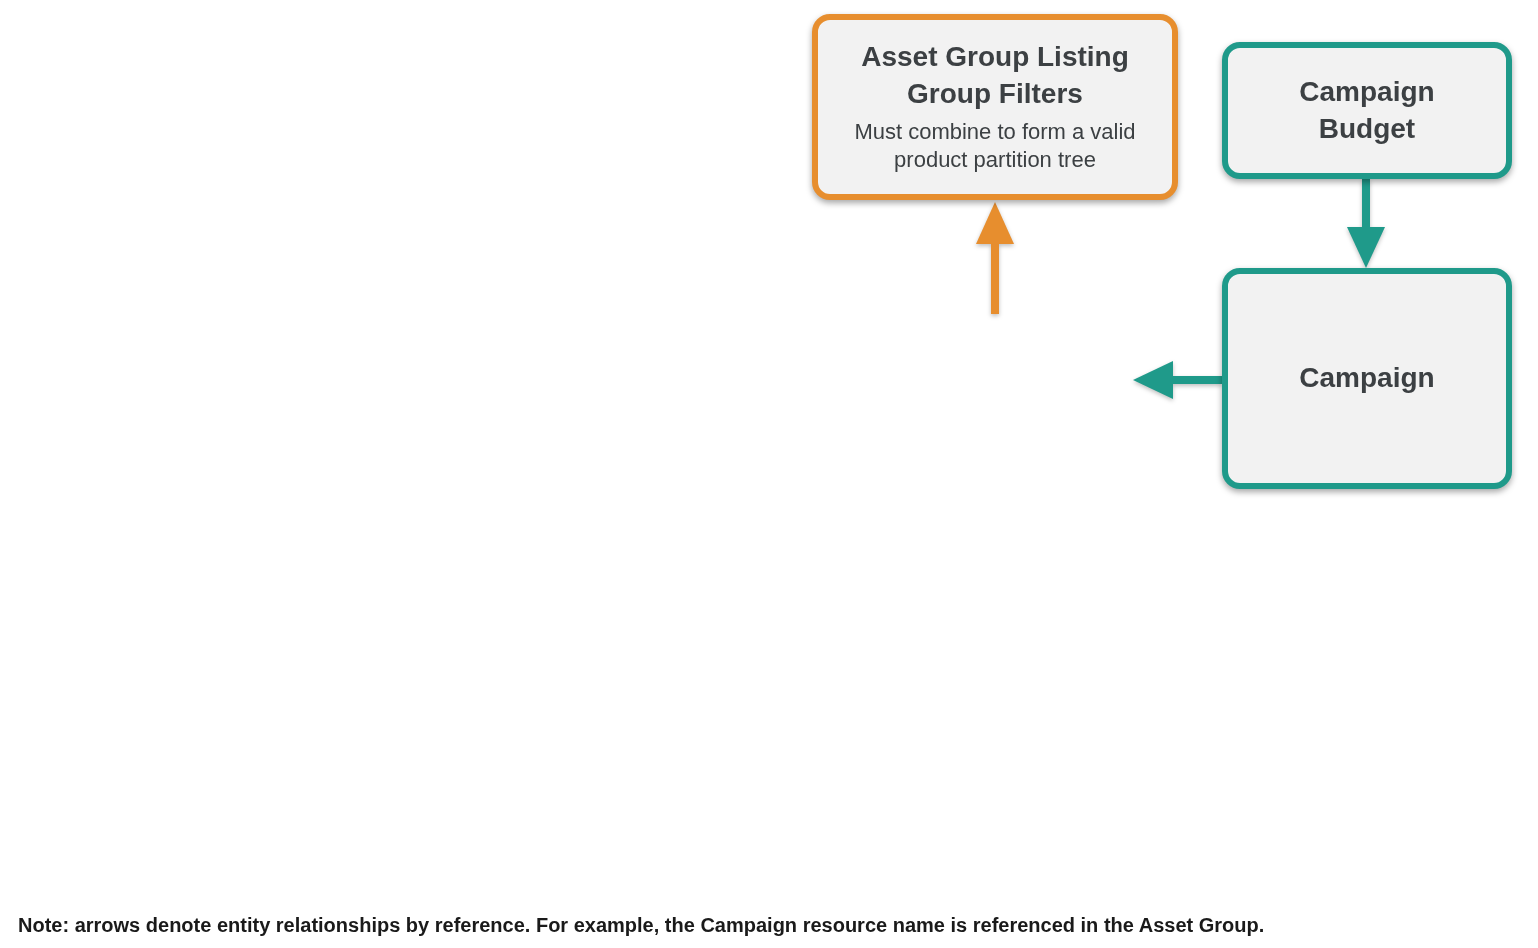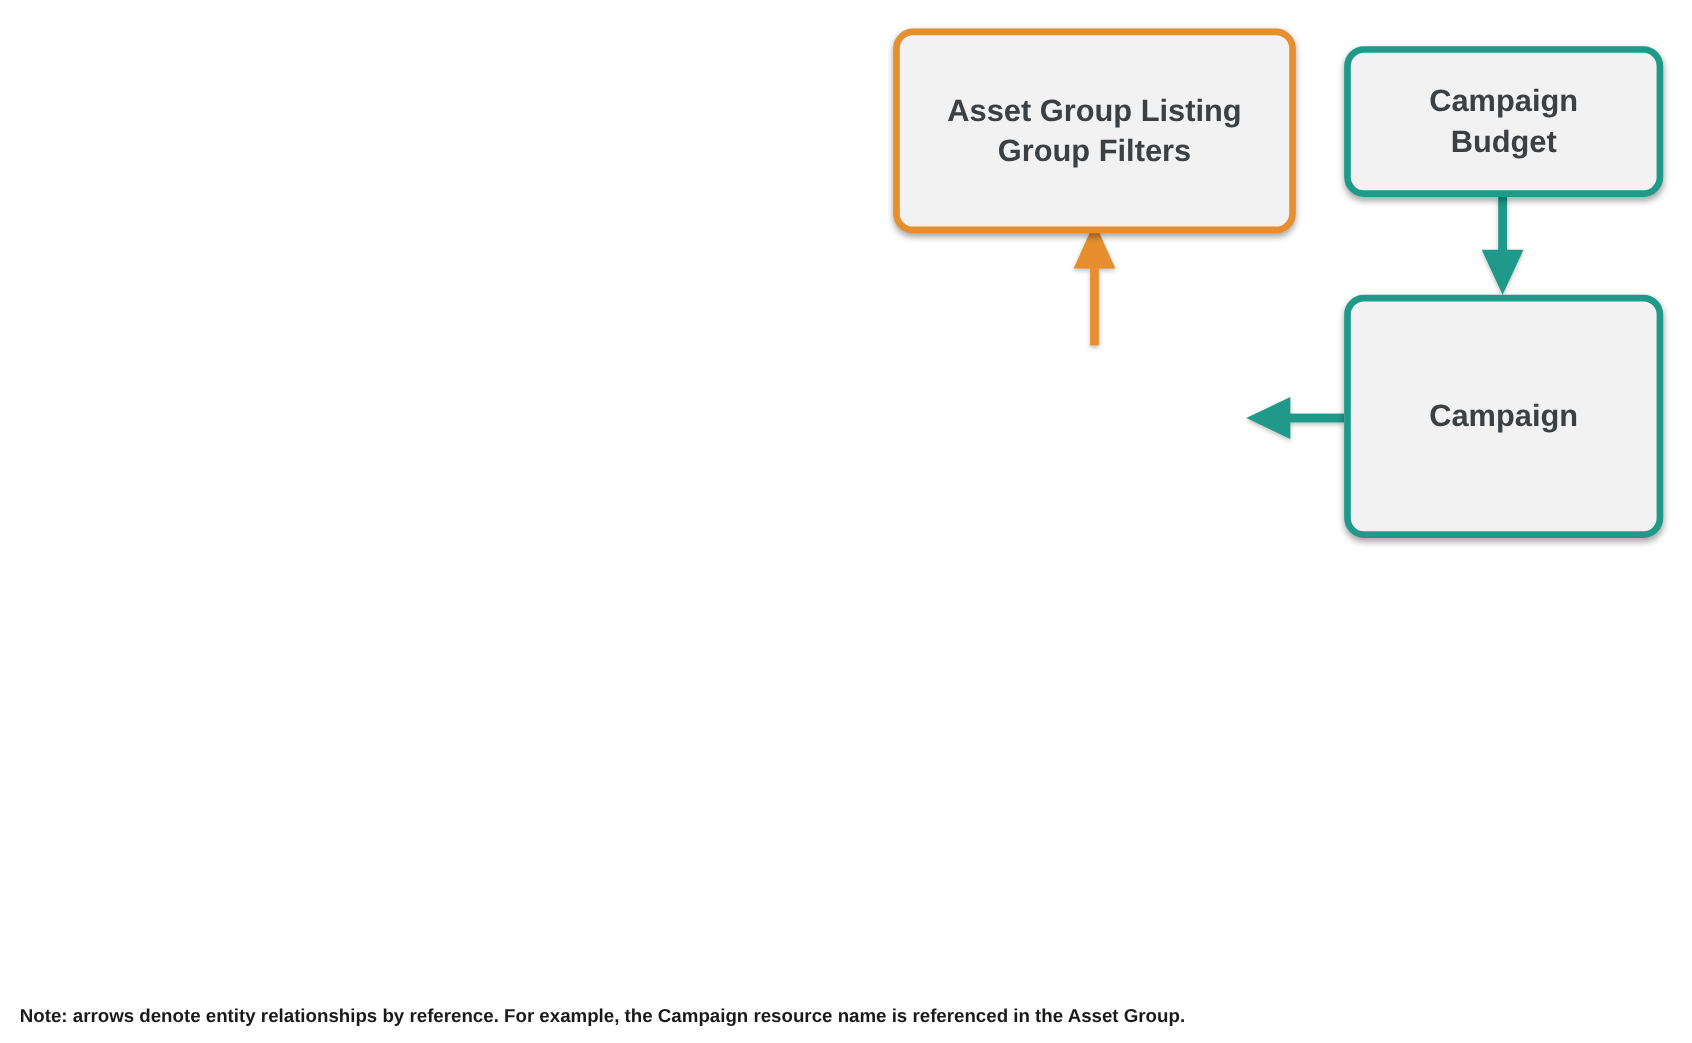--- a/index.html
+++ b/index.html
@@ -22,21 +22,21 @@
     border: 6px solid #999;
     border-radius: 18px;
     box-shadow: 0 3px 6px rgba(0,0,0,0.35);
     display: flex;
     flex-direction: column;
     align-items: center;
     justify-content: center;
     text-align: center;
     padding: 8px 12px;
   }
-  .node.orange { border-color: var(--orange); margin-top: 12px; }
+  .node.orange { border-color: var(--orange); }
   .node.teal   { border-color: var(--teal); }
   .node-title {
     font-size: 28px;
     font-weight: bold;
     line-height: 1.3;
     color: var(--text);
     white-space: pre-line;
   }
   .node-subtitle {
     font-size: 22px;
@@ -53,21 +53,21 @@
     height: 948px;
     pointer-events: none;
   }
   .arrow { filter: drop-shadow(0 2px 2px rgba(0,0,0,0.25)); }
   .arrow.orange-arrow { fill: var(--orange); }
   .arrow.teal-arrow   { fill: var(--teal); }
   .note {
     position: absolute;
     left: 18px;
     top: 914px;
-    font-size: 17px;
+    font-size: 20px;
     font-weight: bold;
     color: var(--note-text);
     white-space: nowrap;
   }
 </style>
 </head>
 <body>
 
 <div class="canvas">
 
@@ -82,20 +82,22 @@
     </g>
     <g class="arrow teal-arrow">
       <rect x="1166" y="376" width="56" height="8"></rect>
       <polygon points="1133,380 1173,361 1173,399"></polygon>
     </g>
   </svg>
 
   <div class="node orange" style="left:812px; top:14px; width:366px; height:186px;">
     <div class="node-title">Asset Group Listing
 Group Filters</div>
+    <div class="node-subtitle">Must combine to form a valid
+product partition tree</div>
   </div>
 
   <div class="node teal" style="left:1222px; top:42px; width:290px; height:137px;">
     <div class="node-title">Campaign
 Budget</div>
   </div>
 
 
   <div class="node teal" style="left:1222px; top:268px; width:290px; height:221px;">
     <div class="node-title">Campaign</div>

